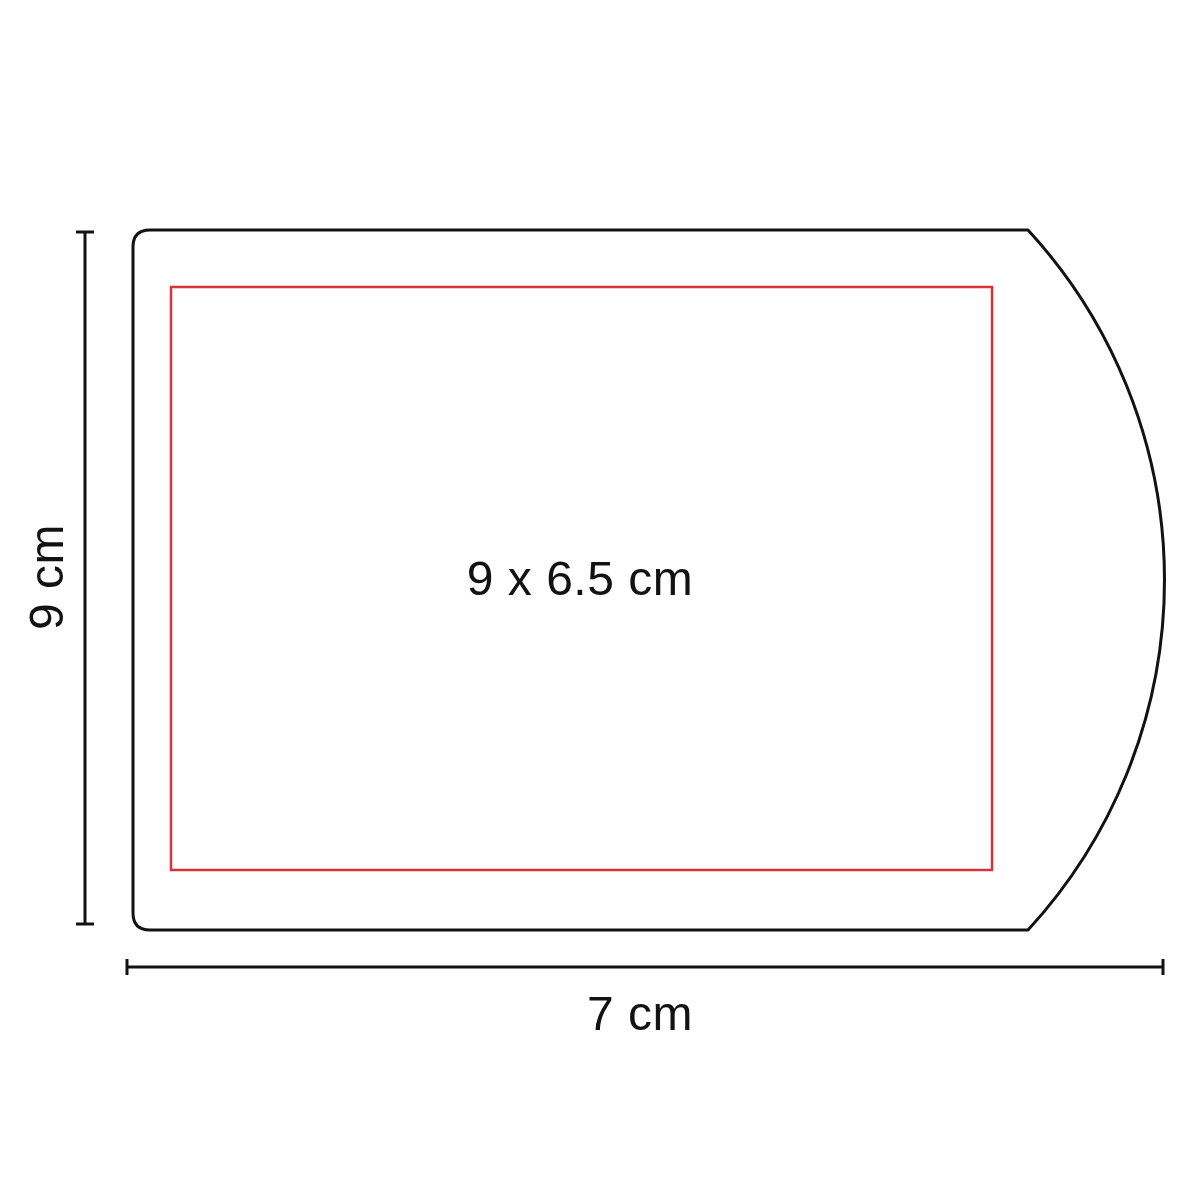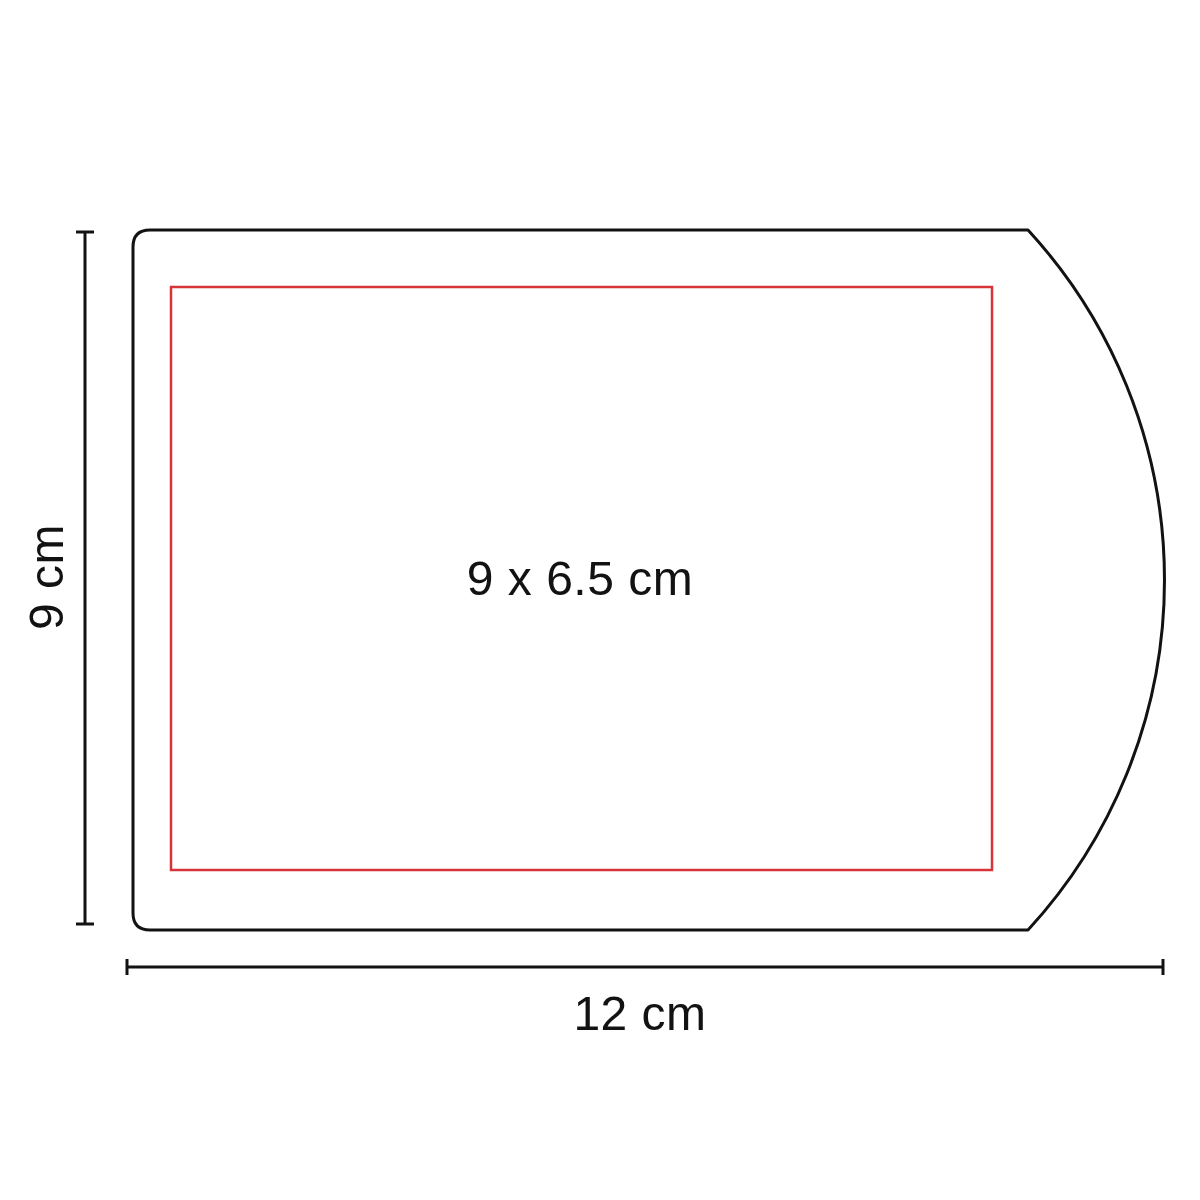--- a/index.html
+++ b/index.html
@@ -68,15 +68,15 @@
       <line x1="127" y1="967" x2="1163" y2="967"></line>
       <line x1="127" y1="959" x2="127" y2="975"></line>
       <line x1="1163" y1="959" x2="1163" y2="975"></line>
     </g>
   </svg>
 
   <div class="dim-label rotated" style="left: 47px; top: 577px;">9 cm</div>
 
   <div class="dim-label" style="left: 580px; top: 579px; text-align: right;">9 x 6.5 cm</div>
 
-  <div class="dim-label" style="left: 640px; top: 1014px;">12 cm</div>
+  <div class="dim-label" style="left: 640px; top: 1014px;">7 cm</div>
 
 </div>
 
 </body></html>

